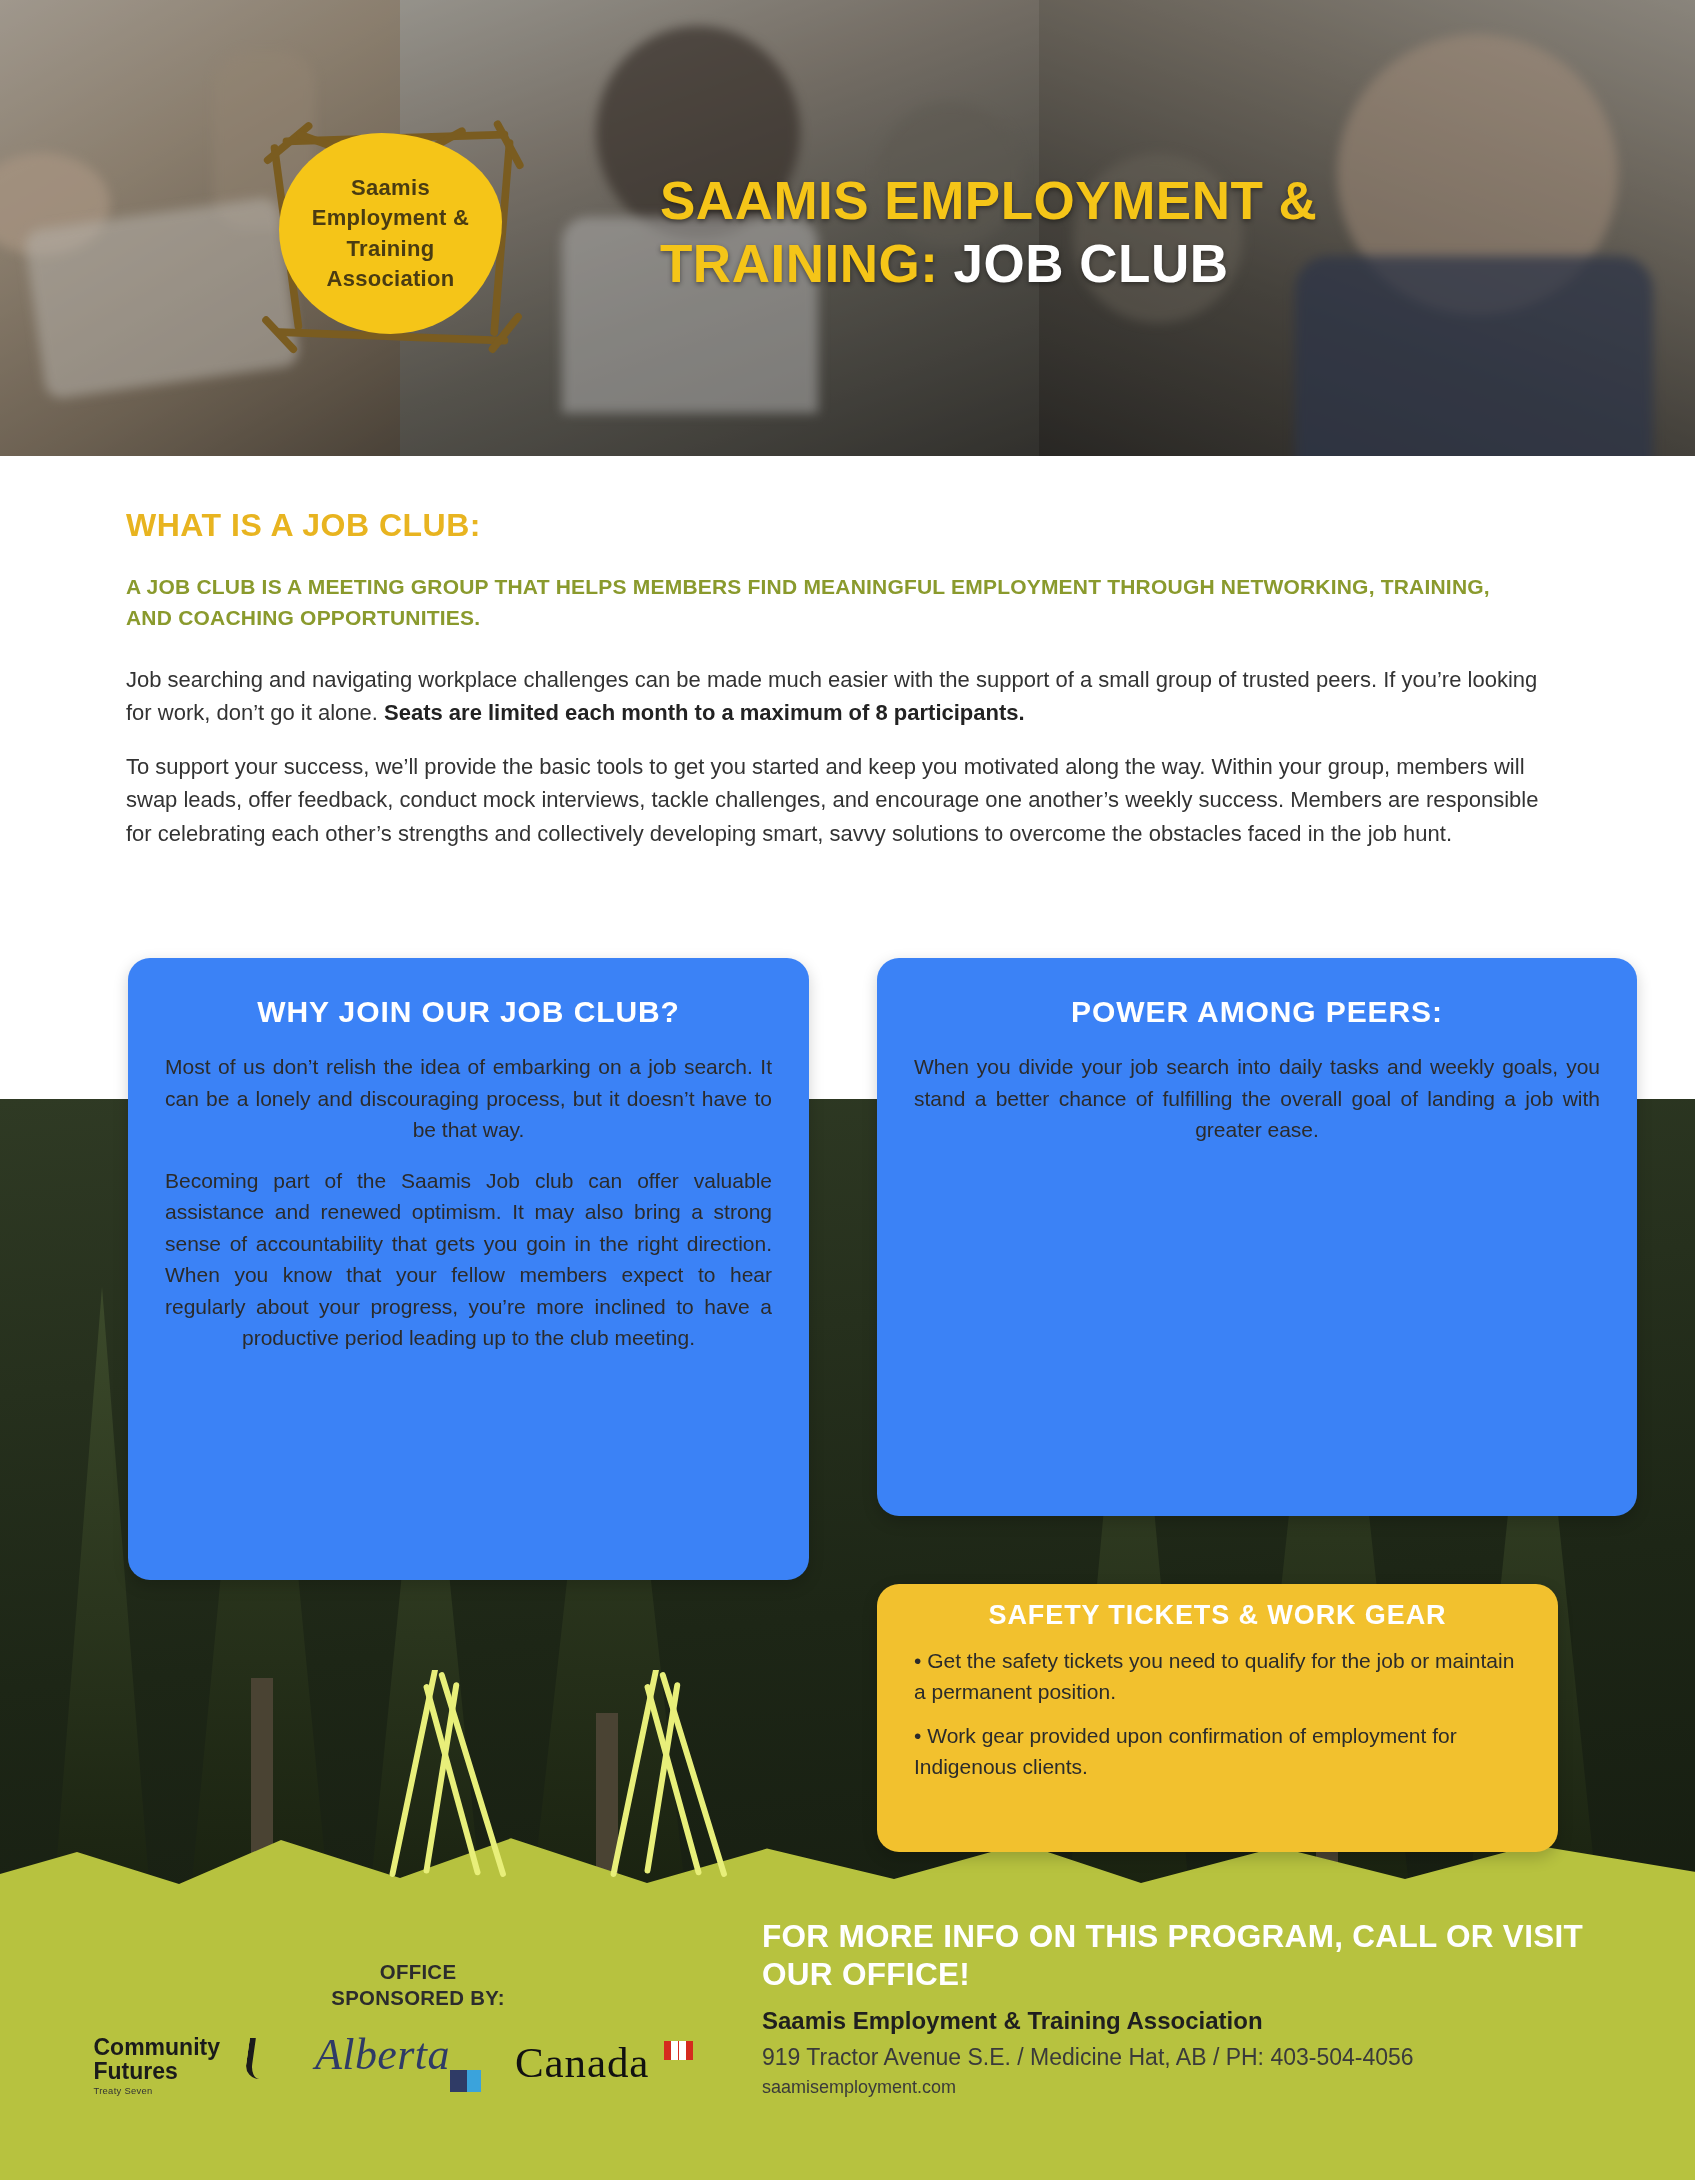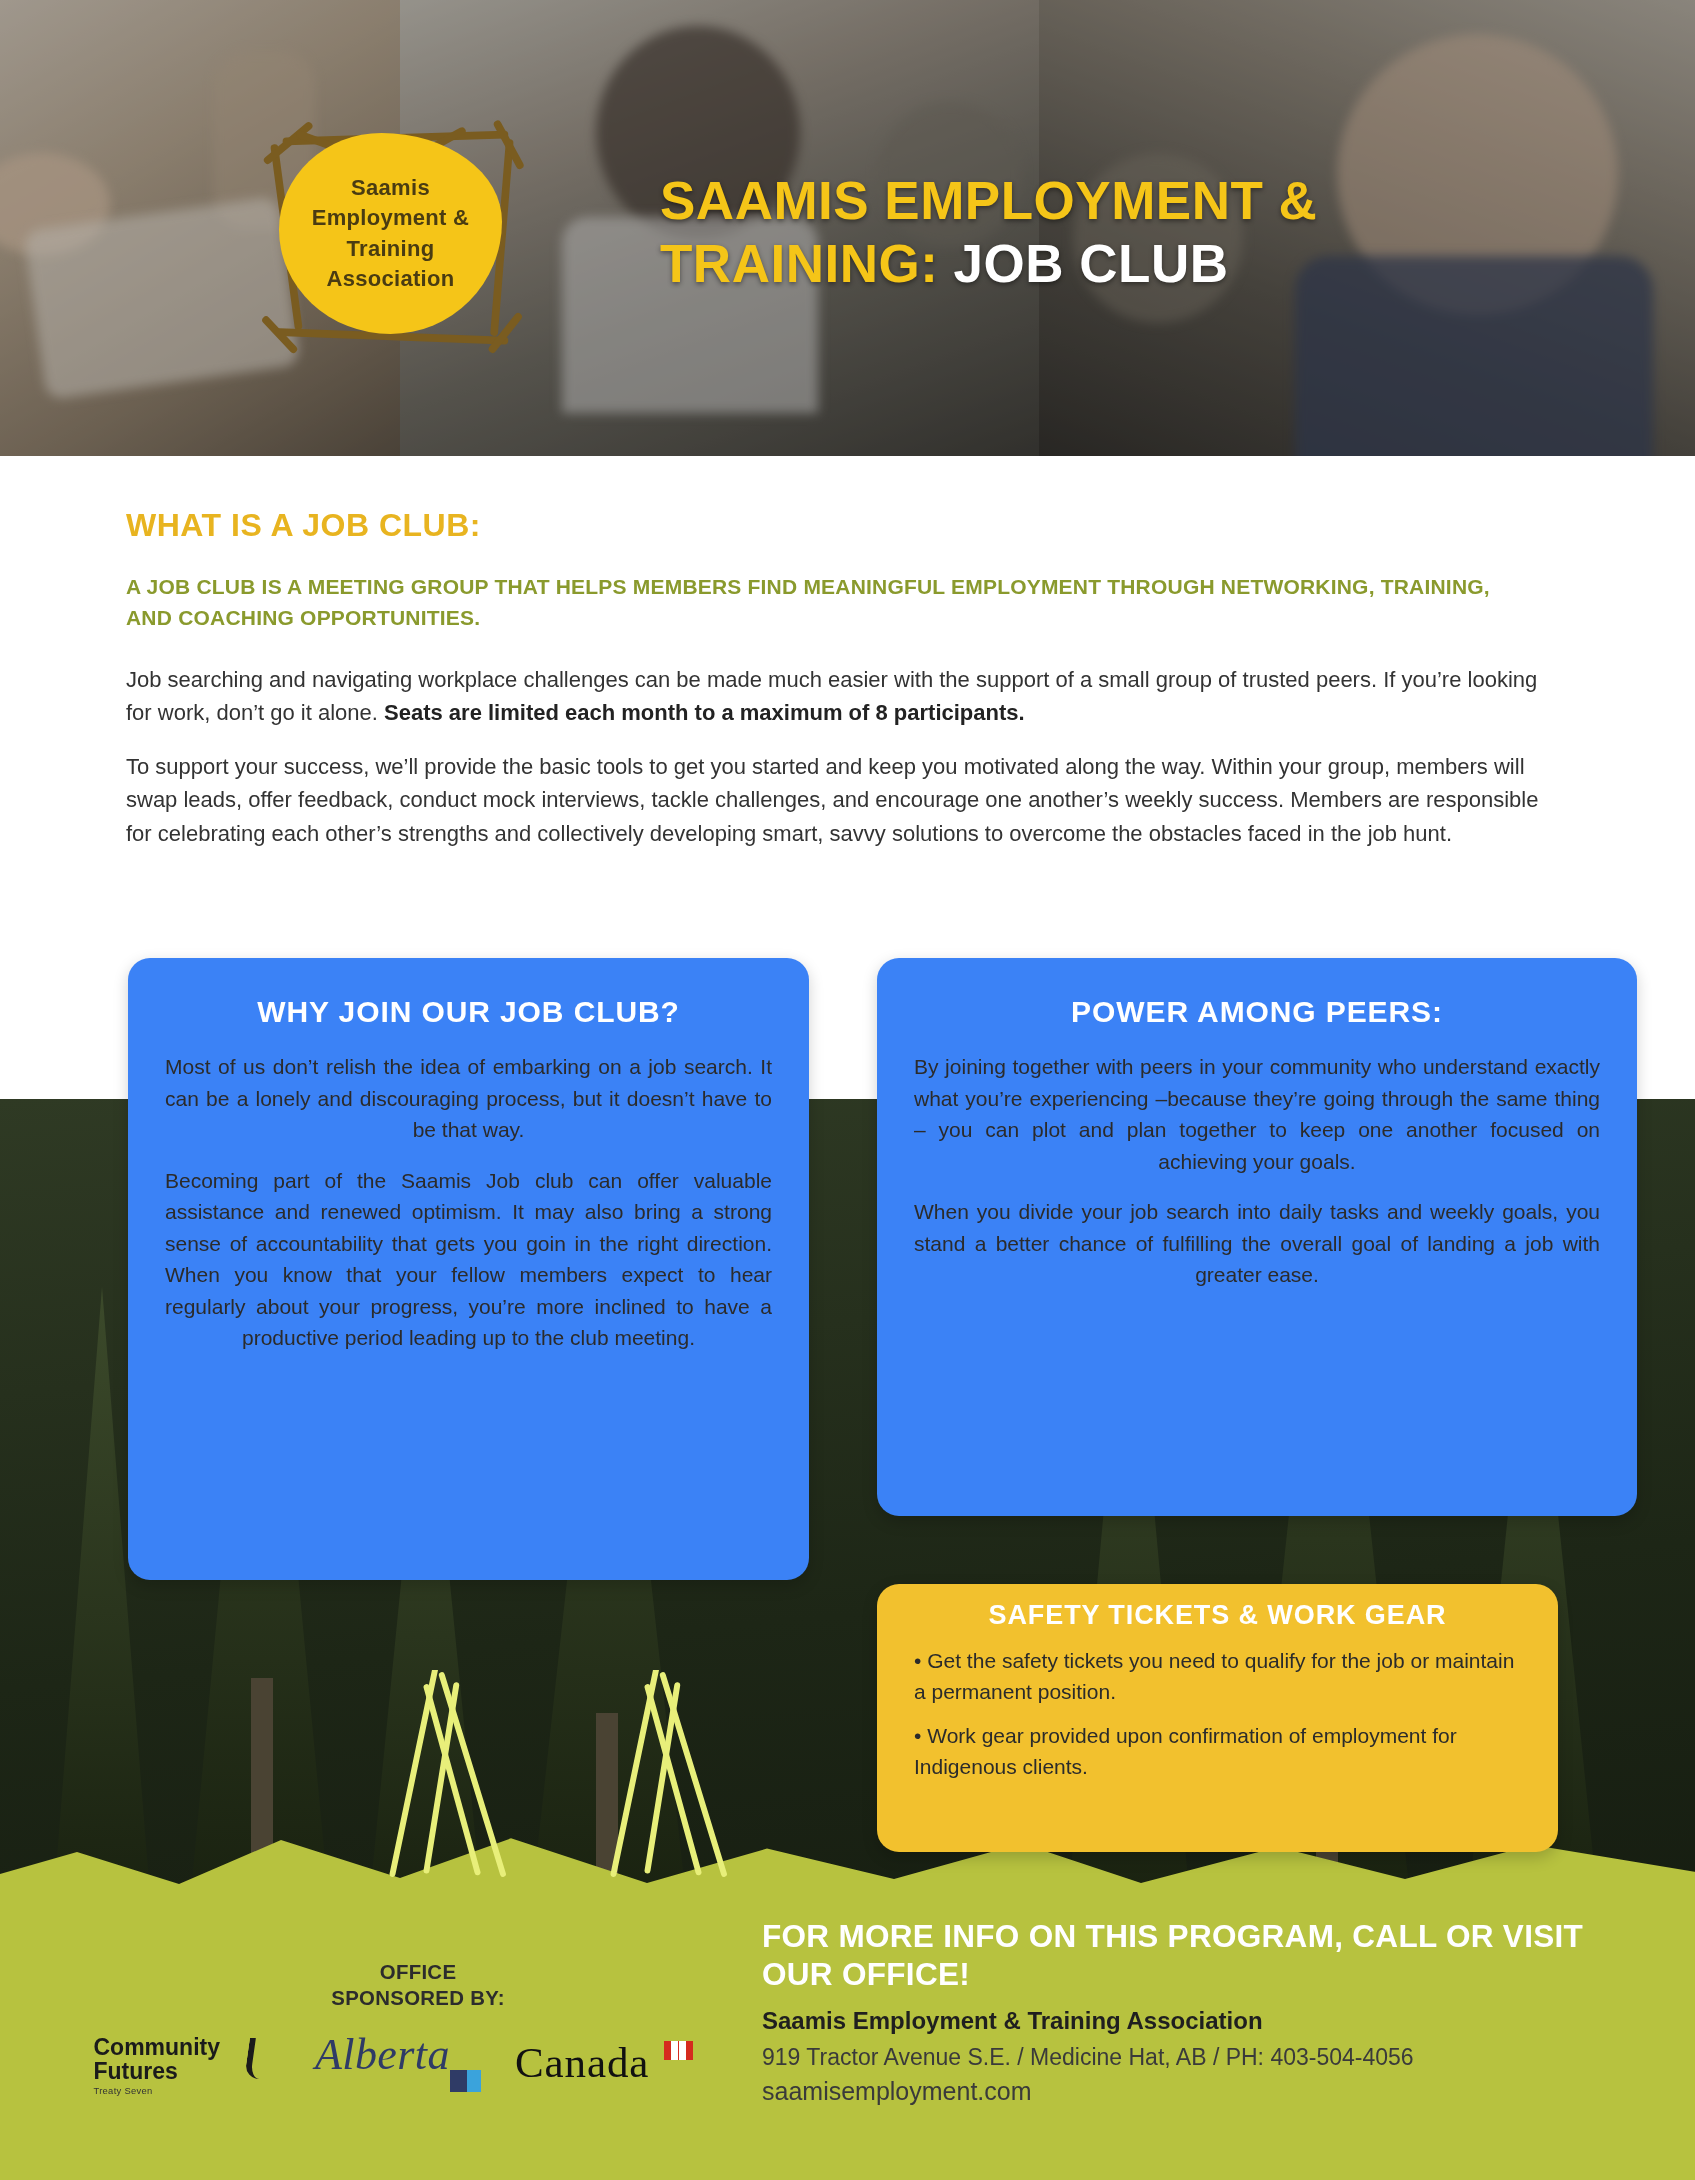--- a/index.html
+++ b/index.html
@@ -273,21 +273,21 @@
     font-weight: bold;
     color: #1f1f1f;
     margin-bottom: 5.1px;
   }
   .cta-addr {
     font-size: 23px;
     color: #3a3a3a;
     line-height: 1.42;
   }
   .cta-site {
-    font-size: 25px;
+    font-size: 18px;
     color: #3a3a3a;
     margin-top: 3.4px;
   }
 </style>
 </head>
 <body>
 
 <div class="page">
 
   <div class="header">
@@ -377,21 +377,20 @@
   </svg>
 
   <div class="card card-green card-why">
     <div class="card-title">WHY JOIN OUR JOB CLUB?</div>
     <div class="card-text">Most of us don’t relish the idea of embarking on a job search. It can be a lonely and discouraging process, but it doesn’t have to be that way.</div>
     <div class="card-text">Becoming part of the Saamis Job club can offer valuable assistance and renewed optimism.  It may also bring a strong sense of accountability that gets you goin in the right direction.  When you know that your fellow members expect to hear regularly about your progress, you’re more inclined to have a productive period leading up to the club meeting.</div>
   </div>
 
   <div class="card card-green card-power">
     <div class="card-title">POWER AMONG PEERS:</div>
-    <div class="card-text">By joining together with peers in your community who understand exactly what you’re experiencing –because they’re going through the same thing – you can plot and plan together to keep one another focused on achieving your goals.</div>
     <div class="card-text">When you divide your job search into daily tasks and weekly goals, you stand a better chance of fulfilling the overall goal of landing a job with greater ease.</div>
   </div>
 
   <div class="card card-yellow card-safety">
     <div class="card-title small">SAFETY TICKETS &amp; WORK GEAR</div>
     <div class="bullet-line">• Get the safety tickets you need to qualify for the job or maintain a permanent position.</div>
     <div class="bullet-line">• Work gear provided upon confirmation of employment for Indigenous clients.</div>
   </div>
 
   <div class="sponsor-label">

